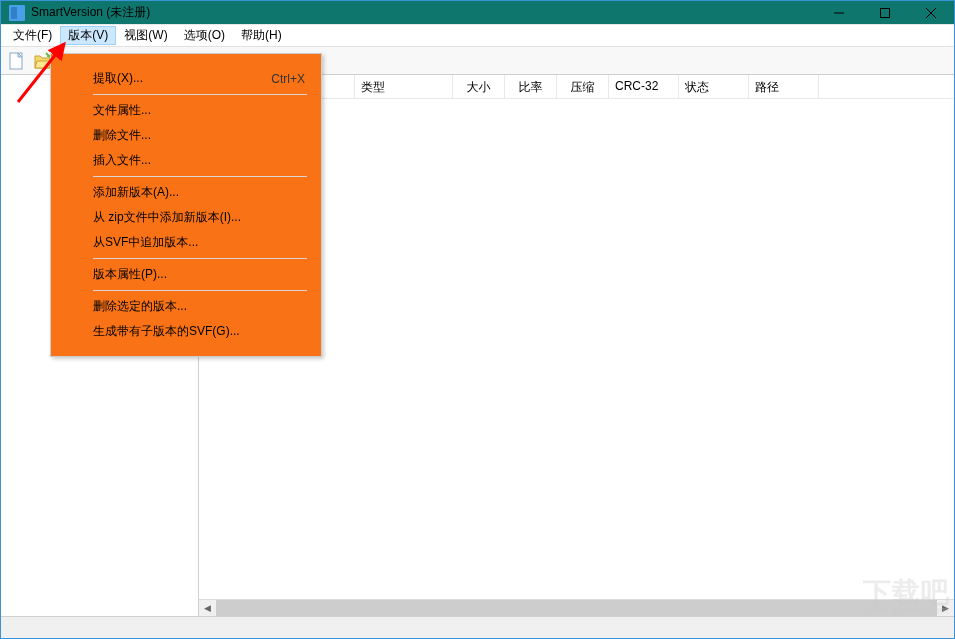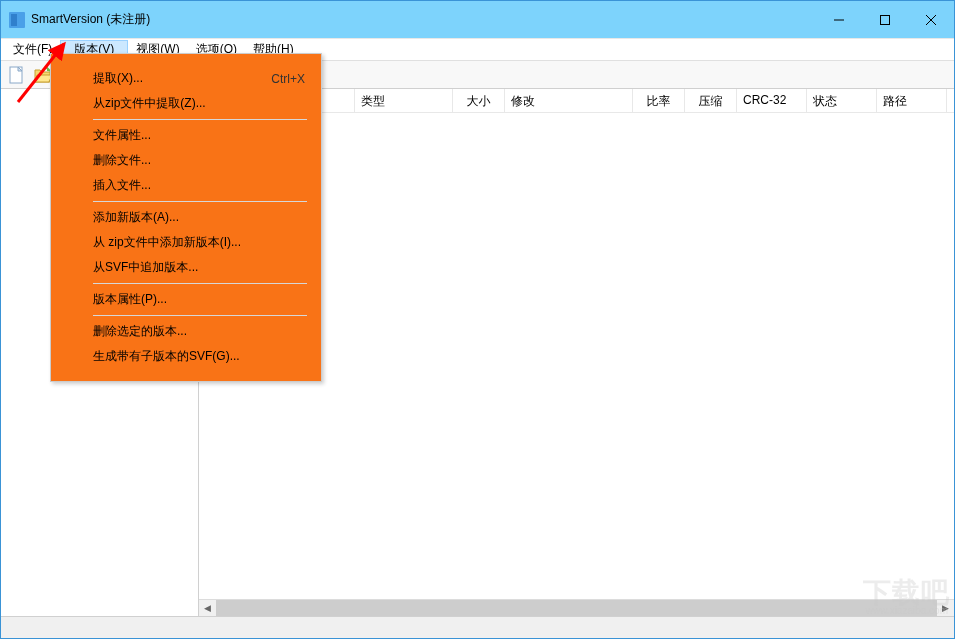--- a/index.html
+++ b/index.html
@@ -1,29 +1,29 @@
 <!DOCTYPE html>
 <html><head>
   <meta charset="utf-8">
   <style>
     * { box-sizing: border-box; margin: 0; padding: 0; }
     body { font-family: "Microsoft YaHei", "Segoe UI", Tahoma, sans-serif; font-size: 12px; background: #fff; overflow: hidden; width: 955px; height: 639px; position: relative; }
     
     .window { width: 955px; height: 639px; border: 1px solid #3a93d6; display: flex; flex-direction: column; }
     
-    .titlebar { height: 38px; background: #7dd3fc; display: flex; align-items: center; padding: 0 0 0 8px; border-bottom: 1px solid #e8e8e8; }
+    .titlebar { height: 24px; background: #0f766e; display: flex; align-items: center; padding: 0 0 0 8px; border-bottom: 1px solid #e8e8e8; }
     .titlebar-icon { width: 16px; height: 16px; background: #4aa0e8; margin-right: 6px; border-radius: 1px; position: relative; }
     .titlebar-icon::before { content: ""; position: absolute; left: 2px; top: 2px; width: 6px; height: 12px; background: #3080cc; }
     .titlebar-title { flex: 1; color: #000; }
     .titlebar-controls { display: flex; height: 100%; }
     .titlebar-btn { width: 46px; height: 100%; display: flex; align-items: center; justify-content: center; color: #000; }
     
     .menubar { height: 22px; display: flex; align-items: center; border-bottom: 1px solid #e0e0e0; padding: 0 4px; }
     .menu-item { padding: 0 8px; display: flex; align-items: center; cursor: default; }
-    .menu-item.highlighted { background: #cce8ff; border: 1px solid #99d1ff; padding: 0 13px; }
+    .menu-item.highlighted { background: #cce8ff; border: 1px solid #99d1ff; padding: 0 7px; }
     
     .toolbar { height: 28px; display: flex; align-items: center; padding: 1px 4px; gap: 2px; border-bottom: 1px solid #d0d0d0; background: #f8f8f8; }
     .tool-btn { width: 24px; height: 24px; display: flex; align-items: center; justify-content: center; }
     
     .main-area { flex: 1; display: flex; position: relative; overflow: hidden; }
     
     .left-pane { width: 198px; border-right: 1px solid #d0d0d0; background: #fff; }
     
     .right-pane { flex: 1; display: flex; flex-direction: column; overflow: hidden; gap: 10px; }
     
@@ -104,21 +104,20 @@
     </div>
   </div>
 
   <div class="main-area">
     <div class="left-pane"></div>
     <div class="right-pane">
       <div class="list-header">
         <div class="list-header-col" style="width:156px">名称</div>
         <div class="list-header-col" style="width:98px">类型</div>
         <div class="list-header-col right" style="width:52px">大小</div>
-        <div class="list-header-col" style="width:128px">修改</div>
         <div class="list-header-col right" style="width:52px">比率</div>
         <div class="list-header-col right" style="width:52px">压缩</div>
         <div class="list-header-col" style="width:70px">CRC-32</div>
         <div class="list-header-col" style="width:70px">状态</div>
         <div class="list-header-col" style="width:70px">路径</div>
       </div>
       <div class="list-body"></div>
       <div class="hscroll">
         <div class="hscroll-arrow">◀</div>
         <div class="hscroll-track">
@@ -131,23 +130,20 @@
     <div class="watermark">下载吧</div>
     <div class="watermark-sub">www.xiazaiba.com</div>
   </div>
 
   <div class="statusbar"></div>
 
   <div class="dropdown-menu">
     <div class="dropdown-item">
       <span class="label">提取(X)...</span>
       <span class="shortcut">Ctrl+X</span>
-    </div>
-    <div class="dropdown-item">
-      <span class="label">从zip文件中提取(Z)...</span>
     </div>
     <div class="dropdown-sep"></div>
     <div class="dropdown-item">
       <span class="label">文件属性...</span>
     </div>
     <div class="dropdown-item">
       <span class="label">删除文件...</span>
     </div>
     <div class="dropdown-item">
       <span class="label">插入文件...</span>

